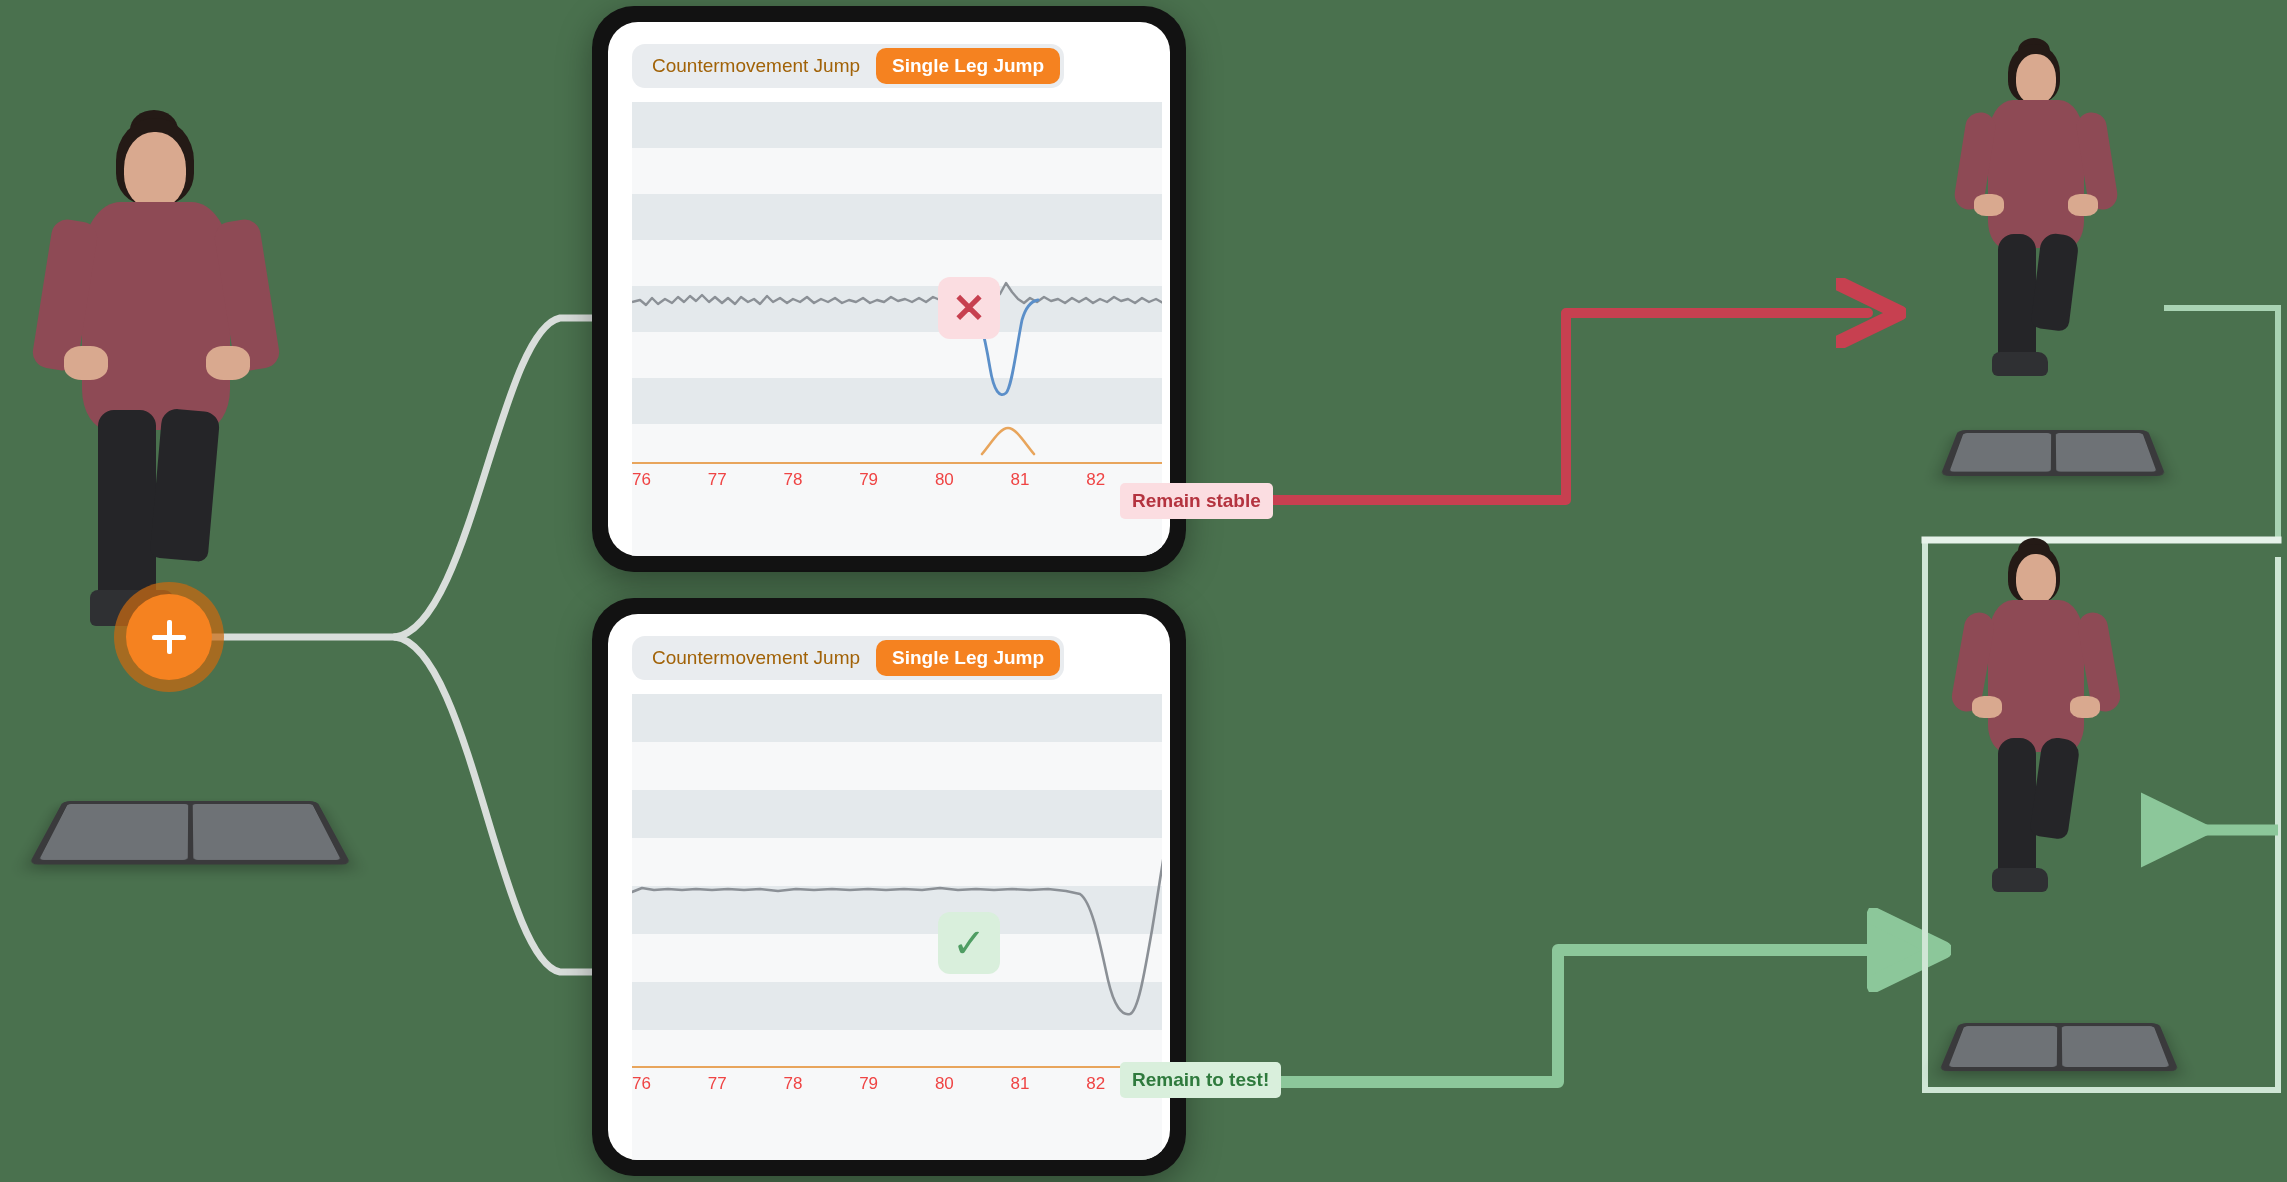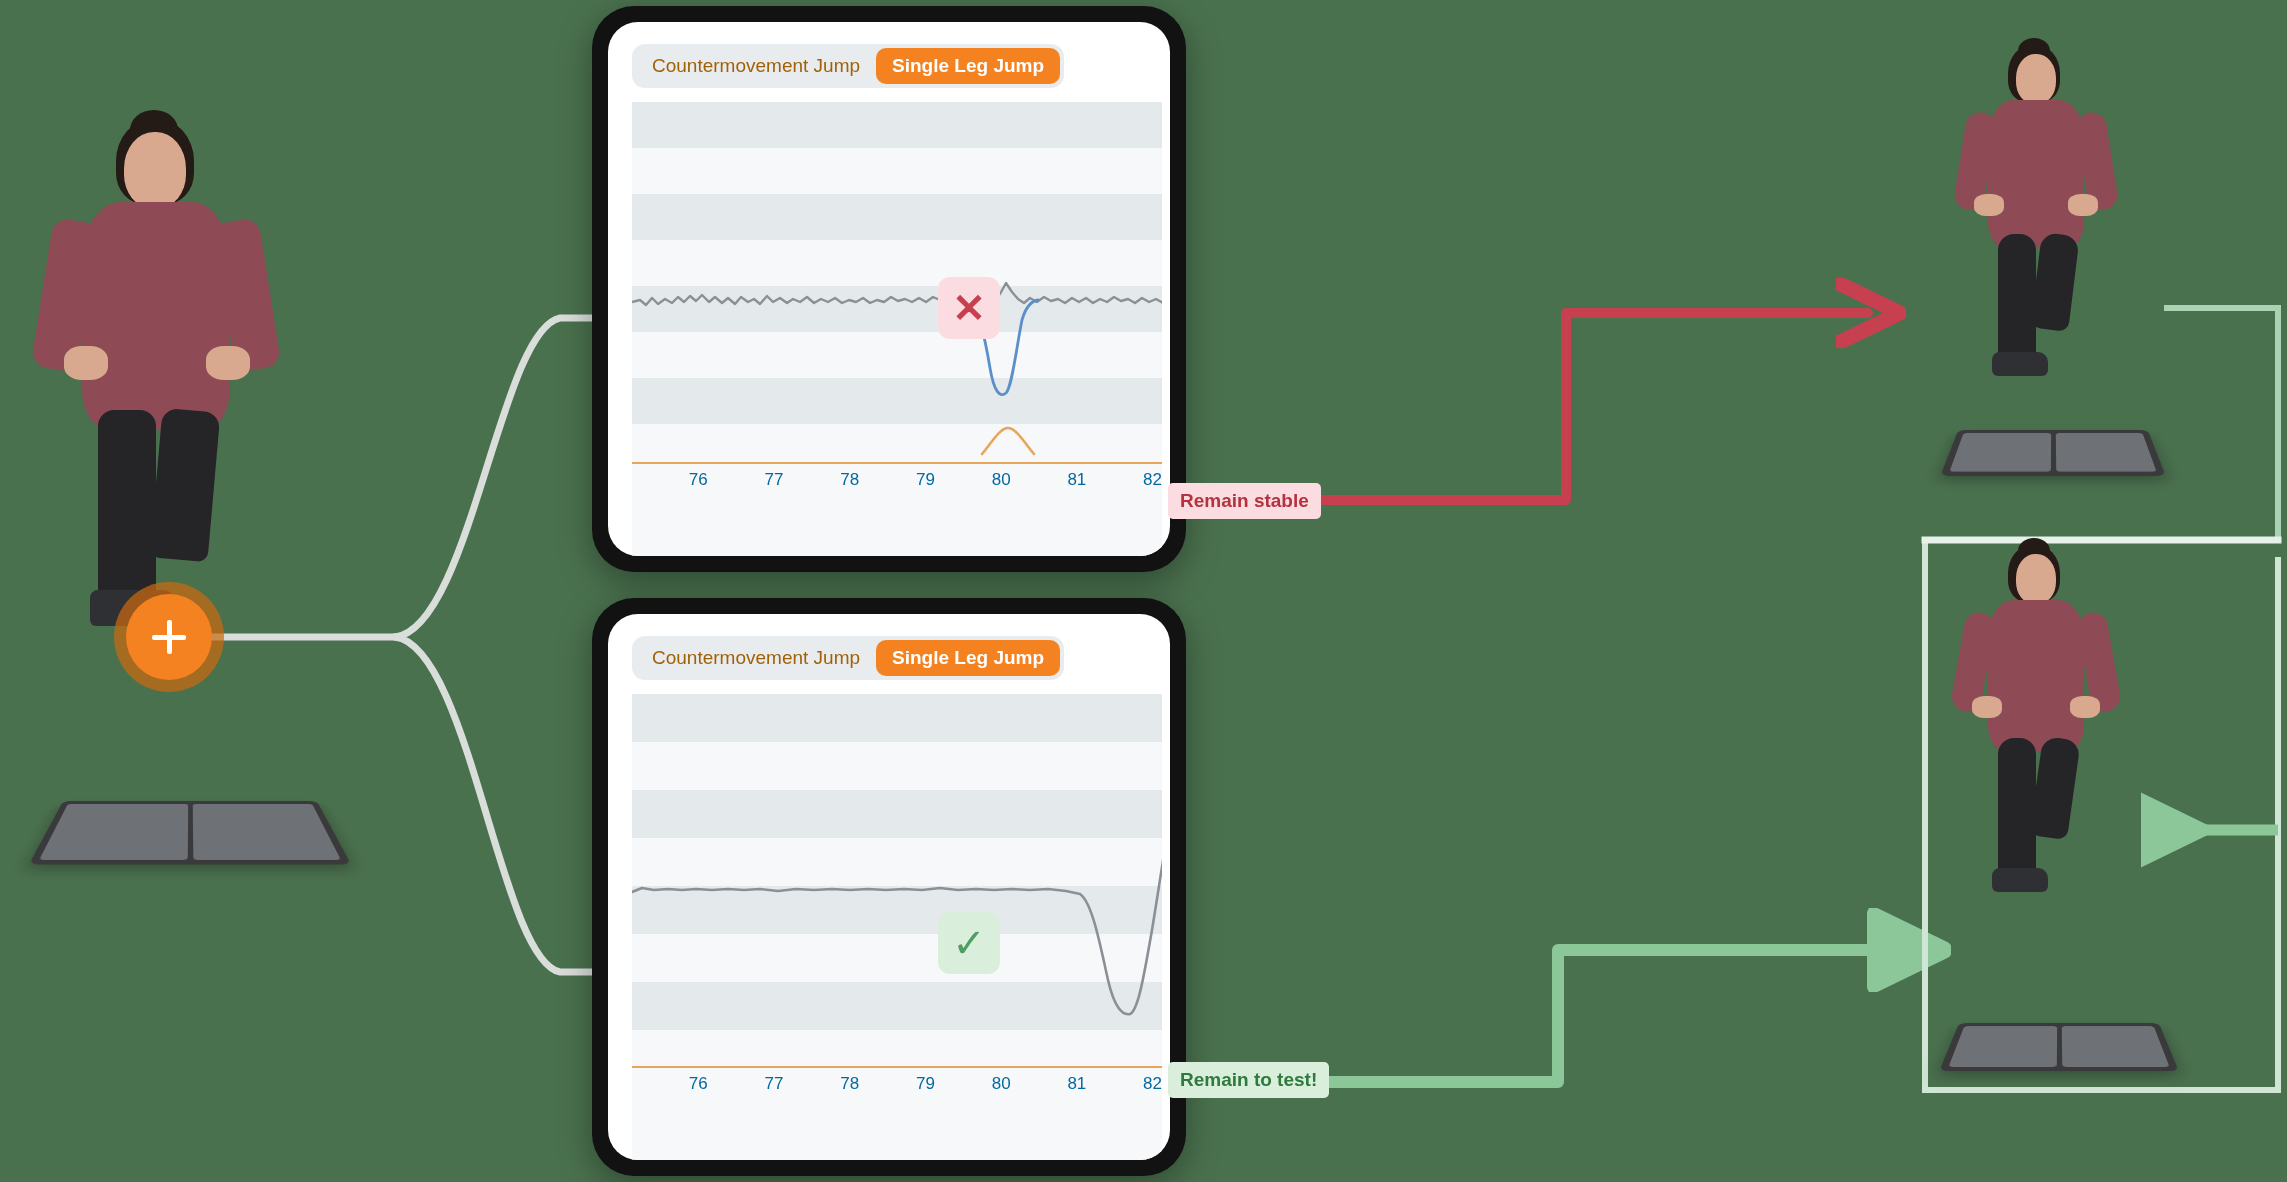--- a/index.html
+++ b/index.html
@@ -78,23 +78,23 @@
     height: 2px;
     background: #e8a55c;
   }
   .ticks {
     position: absolute; left: 0; right: 0;
     height: 30px;
     display: flex;
   }
   .tick {
     flex: 1 1 0;
-    text-align: right;
+    text-align: left;
     font-size: 17px;
-    color: #0369a1;
+    color: #ef4444;
   }
   .plot svg { position: absolute; left: 0; top: 0; overflow: visible; }
 
   
   .badge {
     position: absolute;
     width: 62px; height: 62px;
     border-radius: 12px;
     display: flex; align-items: center; justify-content: center;
     z-index: 7;
@@ -104,21 +104,20 @@
 
   
   .tip {
     position: absolute;
     padding: 7px 12px;
     border-radius: 5px;
     font-size: 19px;
     font-weight: 700;
     white-space: nowrap;
     z-index: 8;
-    margin-left: 48px;
   }
   .tip.fail { background: #fbdde1; color: #b4333f; }
   .tip.pass { background: #d9efdc; color: #2f7a3d; }
 
   
   .person { position: absolute; z-index: 3; }
   .person .head {
     position: absolute; border-radius: 48% 48% 44% 44%;
     background: #d9a98f;
   }

